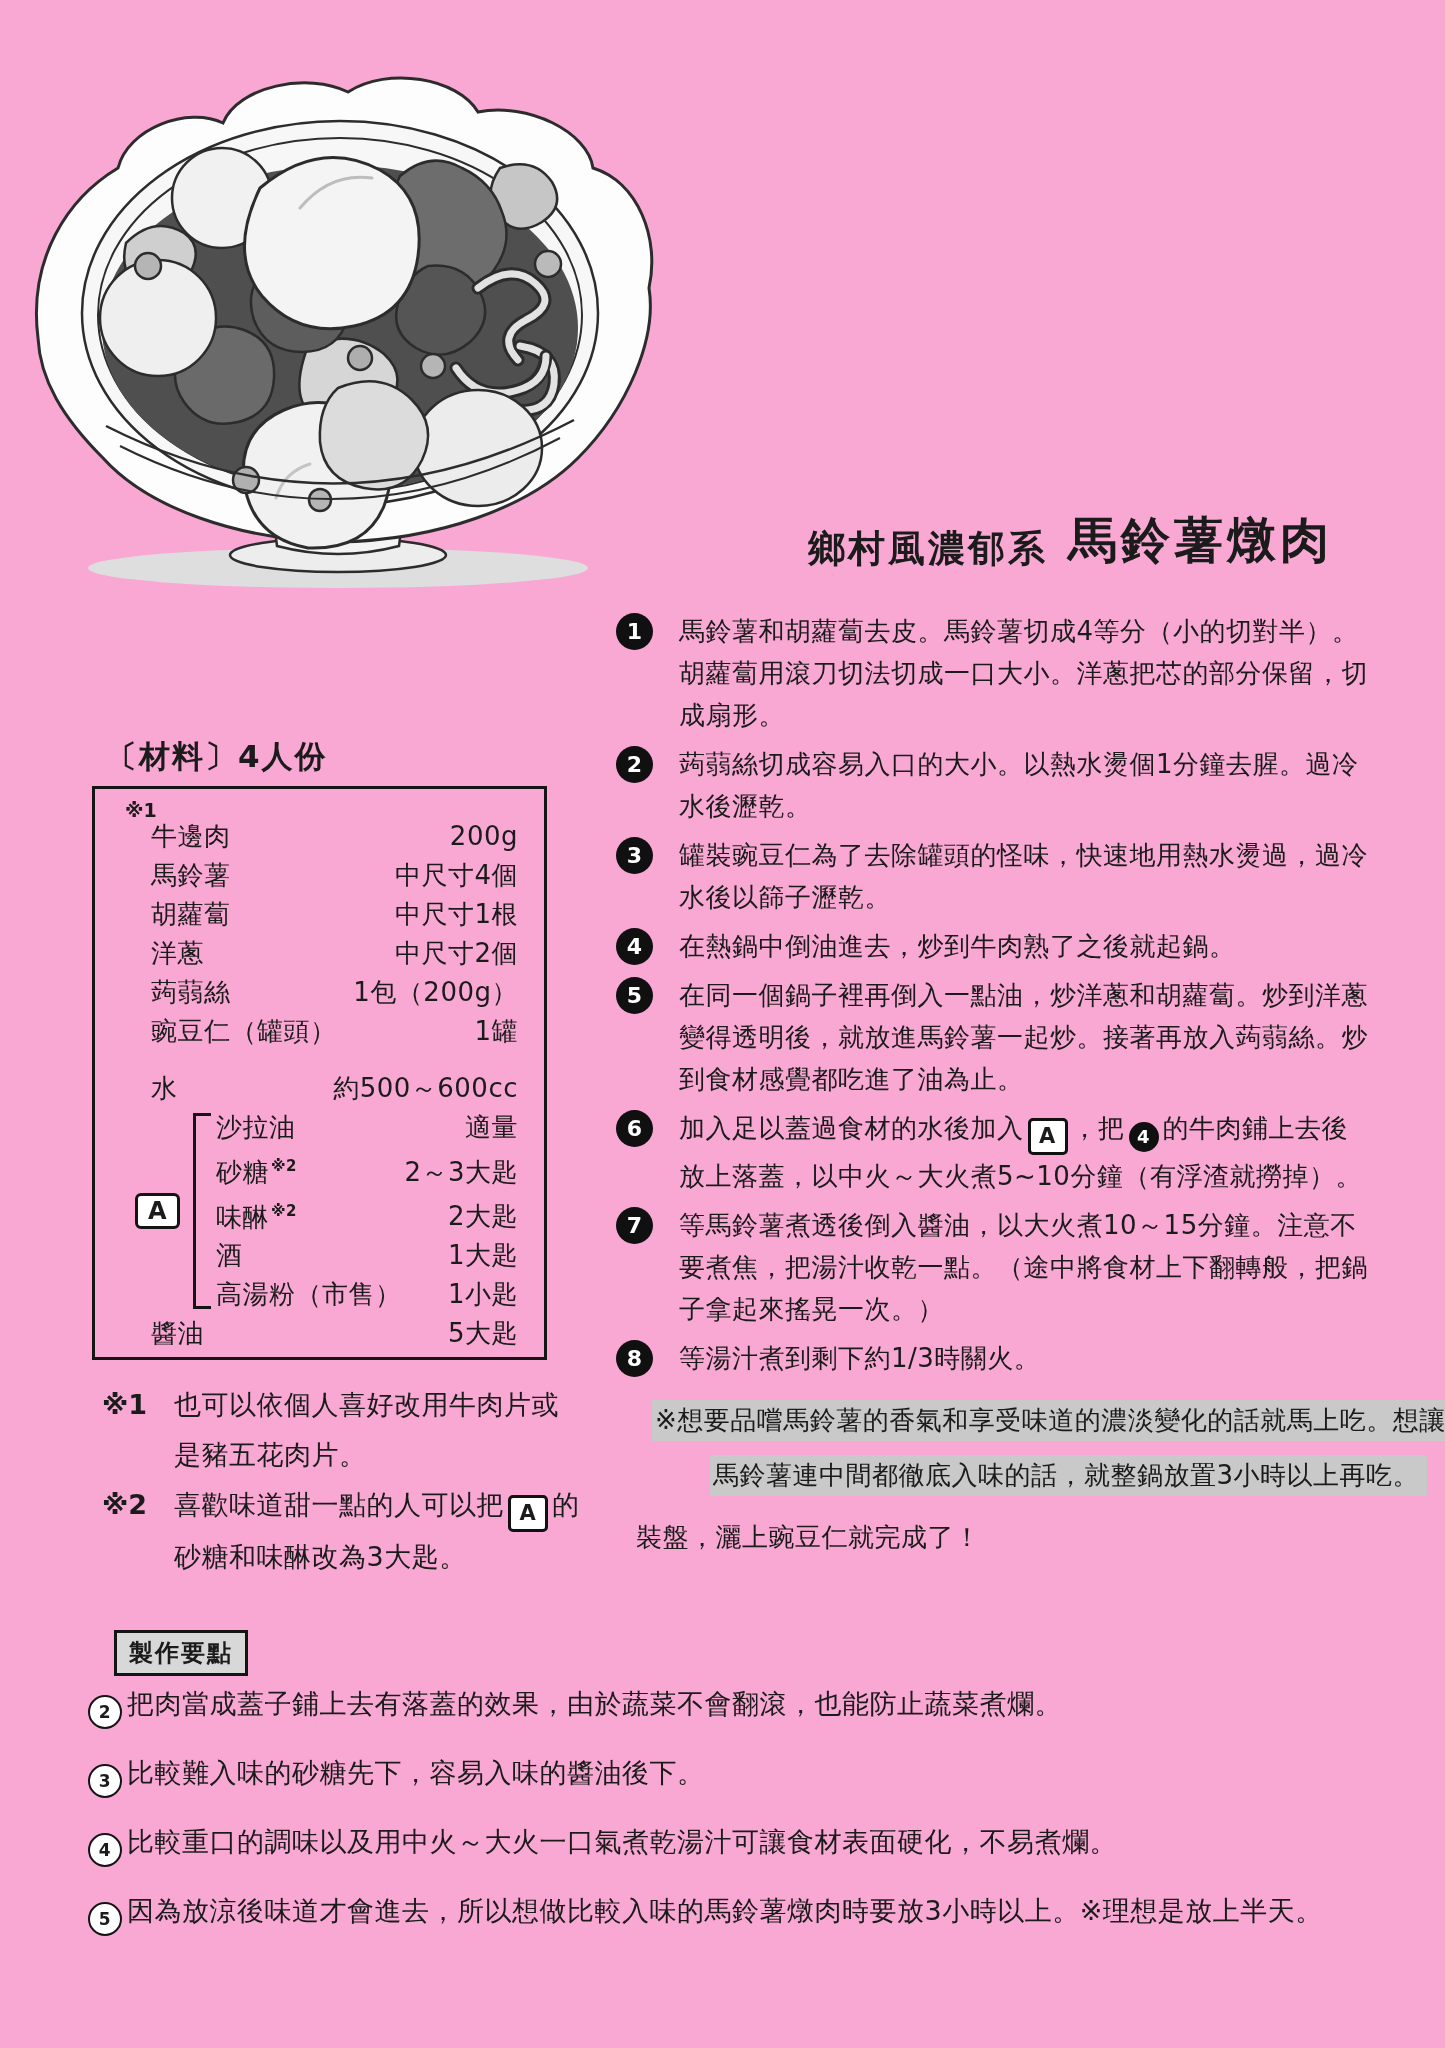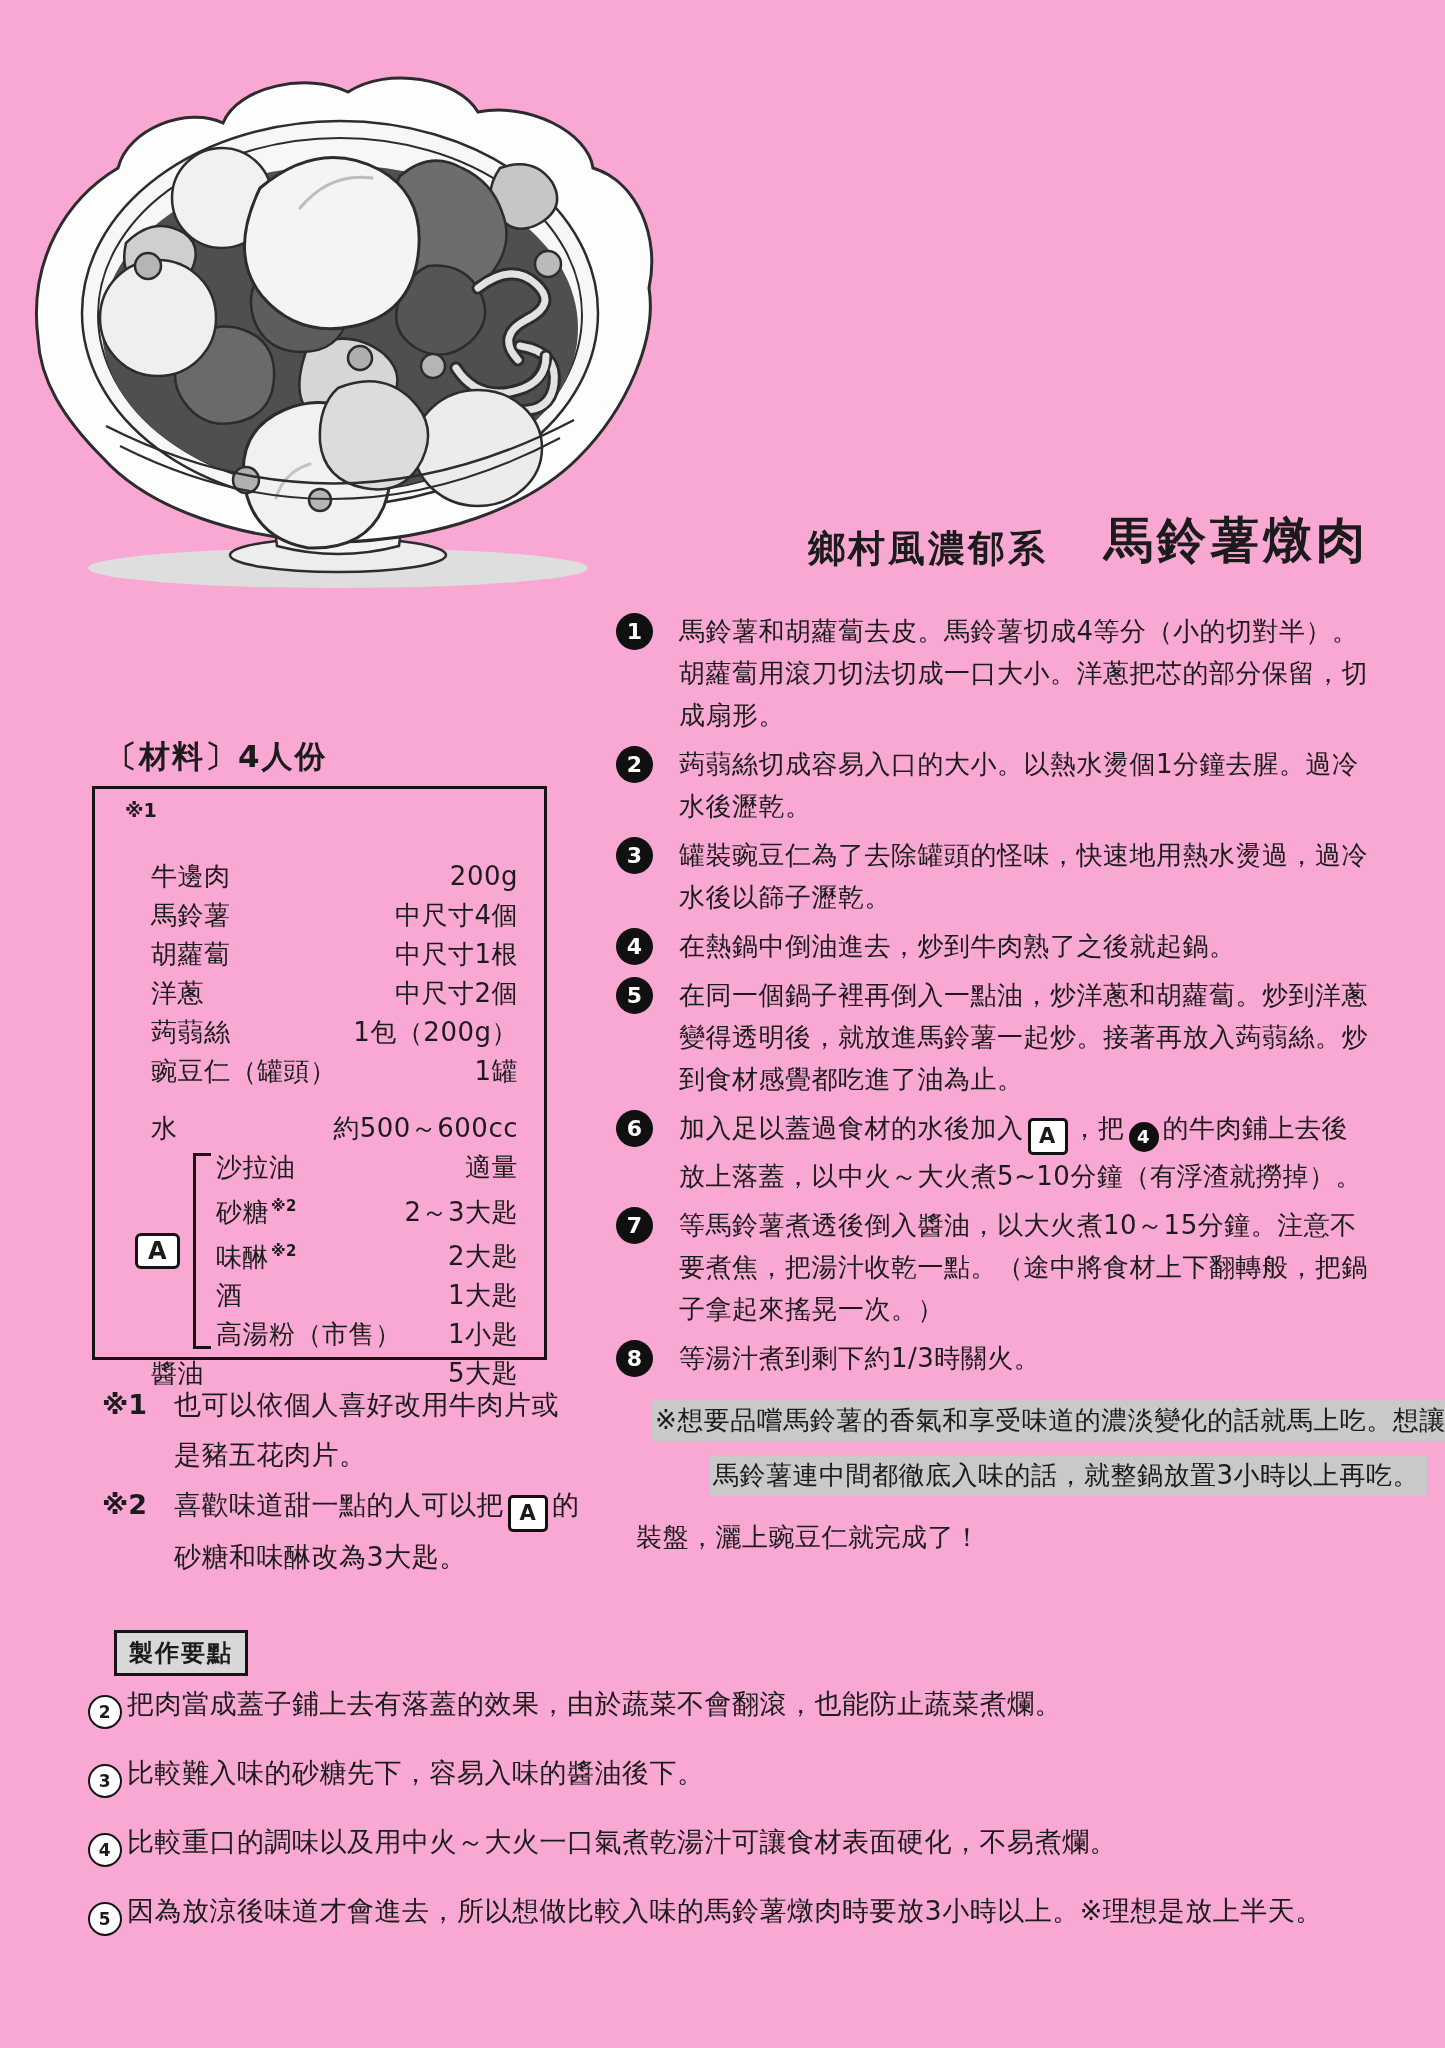--- a/index.html
+++ b/index.html
@@ -5,21 +5,21 @@
   html,body{margin:0;padding:0;background:#e8e8e8;}
   .page{position:relative;width:1445px;height:2048px;background:#f9a8d4;overflow:hidden;
         font-family:"DejaVu Sans","Liberation Sans",sans-serif;color:#1b1b1b;text-decoration:underline;}
 
   
   .illo{position:absolute;left:8px;top:28px;width:660px;height:570px;}
 
   
   .title{position:absolute;left:808px;top:508px;display:flex;align-items:flex-end;gap:20px;white-space:nowrap;}
   .title .t-prefix{font-size:37px;font-weight:600;letter-spacing:3px;}
-  .title .t-main{font-size:49px;font-weight:700;letter-spacing:4px;margin-left:36px;}
+  .title .t-main{font-size:49px;font-weight:700;letter-spacing:4px;}
 
   
   .steps{position:absolute;left:616px;top:610px;width:822px;}
   .step{display:flex;align-items:flex-start;margin-bottom:7px;}
   .step-badge{flex:none;width:37px;height:37px;border-radius:50%;background:#101010;color:#fff;
               display:flex;align-items:center;justify-content:center;font-size:22px;font-weight:700;margin-top:3px;}
   .step-text{margin:0 12px 0 26px;width:694px;font-size:26px;line-height:42px;letter-spacing:0.5px;}
   .boxa{display:inline-flex;align-items:center;justify-content:center;border:3px solid #111;border-radius:5px;
         min-width:22px;height:31px;padding:0 6px;font-weight:700;font-size:21px;line-height:1;
         vertical-align:-6px;margin:0 4px;background:#fff;}
@@ -27,21 +27,21 @@
         background:#101010;color:#fff;font-size:18px;font-weight:700;vertical-align:-6px;margin:0 4px;}
   .note-wrap{margin:14px 0 0 36px;width:738px;font-size:26px;line-height:55px;
              padding-left:58px;text-indent:-58px;letter-spacing:0.5px;}
   .note-hl{background:#c9c9c9;padding:5px 8px 6px 3px;box-decoration-break:clone;-webkit-box-decoration-break:clone;}
   .finish-line{margin:14px 0 0 20px;font-size:26px;line-height:40px;letter-spacing:0.5px;}
 
   
   .mat-heading{position:absolute;left:106px;top:736px;font-size:31px;font-weight:600;letter-spacing:2px;}
   .mat-box{position:absolute;left:92px;top:786px;width:455px;height:574px;border:3.5px solid #141414;box-sizing:border-box;}
   .mat-note1{position:absolute;left:30px;top:10px;font-size:19px;font-weight:600;}
-  .mat-body{padding:68px 26px 10px 26px;}
+  .mat-body{padding:28px 26px 10px 26px;}
   .mat-row{display:flex;align-items:baseline;padding-left:30px;font-size:26px;line-height:39px;letter-spacing:0.5px;}
   .mat-row .amt{margin-left:auto;text-align:left;white-space:nowrap;}
   .mat-gap{height:18px;}
   .mat-group{position:relative;}
   .mat-group .mat-row{padding-left:95px;}
   .g-bracket{position:absolute;left:72px;top:5px;bottom:5px;width:15px;
              border-left:3.5px solid #141414;border-top:3.5px solid #141414;border-bottom:3.5px solid #141414;}
   .g-label{position:absolute;left:14px;top:50%;transform:translateY(-50%);
            border:3.5px solid #141414;border-radius:6px;padding:1px 10px;font-size:24px;font-weight:700;background:#fff;}
   sup.fnref{font-size:15px;font-weight:600;vertical-align:super;margin-left:2px;}

